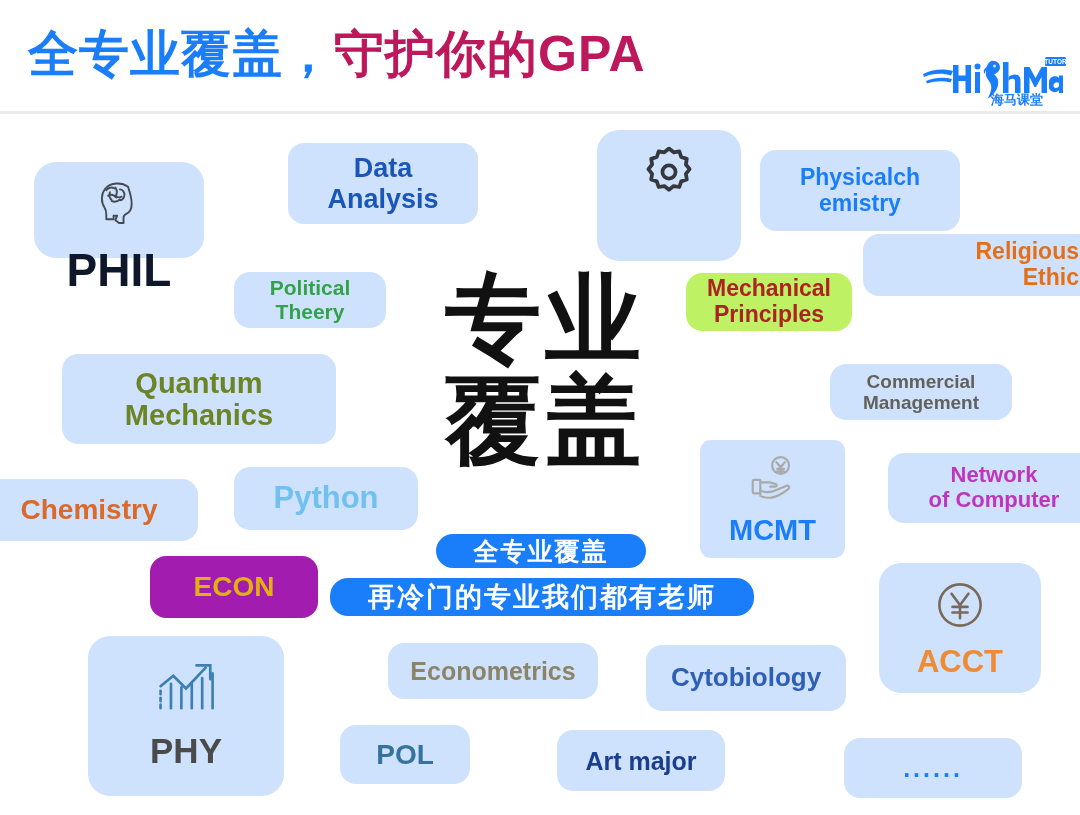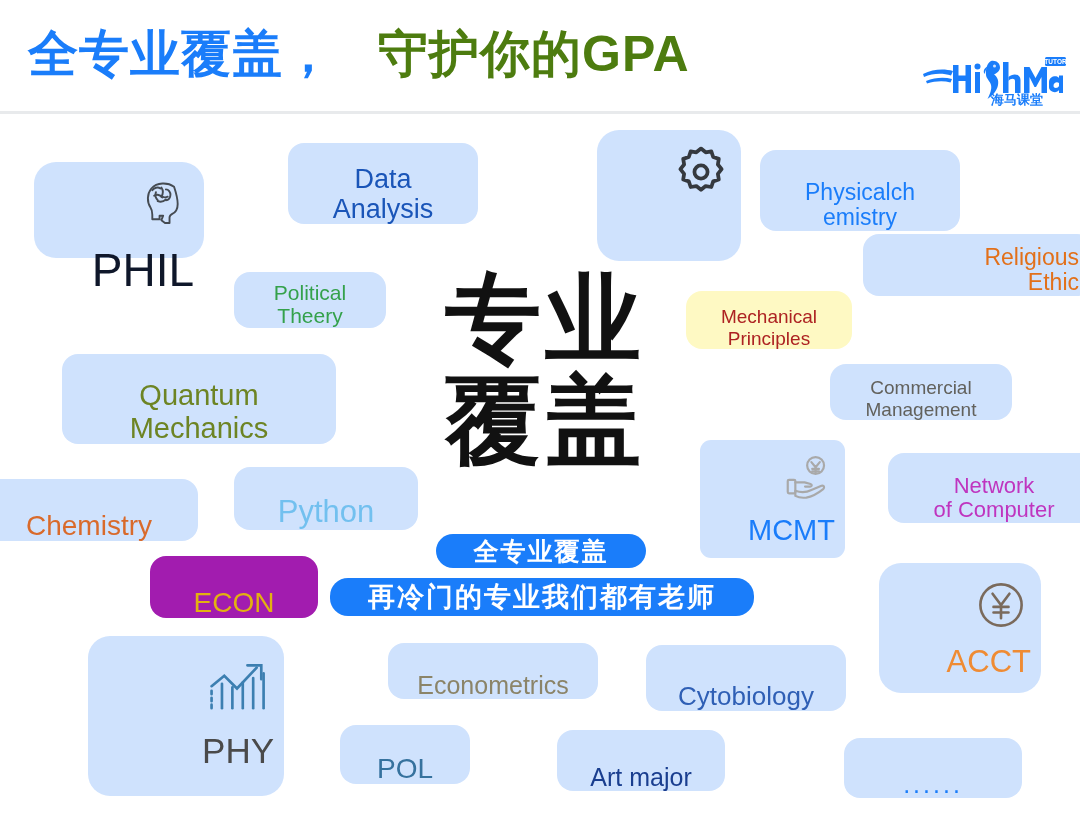--- a/index.html
+++ b/index.html
@@ -10,34 +10,34 @@
     overflow: hidden;
   }
   #stage { position: relative; width: 1080px; height: 815px; background: #fff; }
 
   
   #header { position: absolute; left: 0; top: 0; width: 1080px; height: 113px; background: #fff; }
   #header-rule { position: absolute; left: 0; top: 111px; width: 1080px; height: 3px; background: #e8eaec; }
   #title { position: absolute; left: 28px; top: 16px; font-size: 50px; font-weight: bold;
            letter-spacing: 1px; white-space: nowrap; line-height: 76px; }
   #title .blue { color: #1a7dfa; }
-  #title .red  { color: #4d7c0f; margin-left: 44px; }
+  #title .red  { color: #be185d; }
 
   
   #logo { position: absolute; right: 14px; top: 52px; width: 145px; height: 54px; }
   #logo svg { display: block; }
 
   
   .pill {
     position: absolute;
     background: #cfe2fd;
     border-radius: 16px;
-    display: flex; align-items: flex-end; justify-content: center;
+    display: flex; align-items: center; justify-content: center;
     text-align: center;
-    font-weight: normal;
+    font-weight: bold;
     line-height: 1.12;
     padding: 0 10px;
     white-space: pre-line;
   }
   .pill.icon-card {
     flex-direction: column;
     justify-content: flex-start;
     padding-top: 12px;
     border-radius: 22px;
   }
@@ -130,21 +130,21 @@
       <div class="pill icon-card" style="left: 597px; top: 130px; width: 144px; height: 131px; background: rgb(207, 226, 253); color: rgb(26, 125, 250); font-size: 40px;"><span class="ic"><svg viewBox="0 0 64 64" width="60" height="60" fill="none" stroke="#35393f" stroke-width="4" stroke-linejoin="round" stroke-linecap="round">
         <path d="M32 7l5 4 6-1 2 6 6 2-1 6 4 5-4 5 1 6-6 2-2 6-6-1-5 4-5-4-6 1-2-6-6-2 1-6-4-5 4-5-1-6 6-2 2-6 6 1z"></path>
         <circle cx="32" cy="32" r="7"></circle>
       </svg></span></div>
       <div class="pill" style="left: 760px; top: 150px; width: 200px; height: 81px; background: rgb(207, 226, 253); color: rgb(26, 125, 250); font-size: 23px;"><span>Physicalch
 emistry</span></div>
       <div class="pill" style="left: 863px; top: 234px; width: 230px; height: 62px; background: rgb(207, 226, 253); color: rgb(226, 112, 26); font-size: 23px; justify-content: flex-end; text-align: right; padding-right: 14px;"><span>Religious
 Ethic</span></div>
       <div class="pill" style="left: 234px; top: 272px; width: 152px; height: 56px; background: rgb(207, 226, 253); color: rgb(52, 161, 75); font-size: 21px;"><span>Political
 Theery</span></div>
-      <div class="pill" style="left: 686px; top: 291px; width: 166px; height: 58px; background: #fef9c3; color: rgb(173, 34, 34); font-size: 19px;"><span>Mechanical
+      <div class="pill" style="left: 686px; top: 273px; width: 166px; height: 58px; background: #bef264; color: rgb(173, 34, 34); font-size: 23px;"><span>Mechanical
 Principles</span></div>
       <div class="pill" style="left: 830px; top: 364px; width: 182px; height: 56px; background: rgb(207, 226, 253); color: rgb(98, 97, 92); font-size: 19px;"><span>Commercial
 Management</span></div>
       <div class="pill" style="left: 62px; top: 354px; width: 274px; height: 90px; background: rgb(207, 226, 253); color: rgb(109, 132, 36); font-size: 29px;"><span>Quantum
 Mechanics</span></div>
       <div class="pill" style="left: -20px; top: 479px; width: 218px; height: 62px; background: rgb(207, 226, 253); color: rgb(217, 106, 43); font-size: 28px;"><span>Chemistry</span></div>
       <div class="pill" style="left: 234px; top: 467px; width: 184px; height: 63px; background: rgb(207, 226, 253); color: rgb(114, 192, 239); font-size: 31px;"><span>Python</span></div>
       <div class="pill icon-card" style="left: 700px; top: 440px; width: 145px; height: 118px; background: rgb(207, 226, 253); color: rgb(26, 125, 250); font-size: 29px; border-radius: 11px;"><span class="ic"><svg viewBox="0 0 64 64" width="54" height="54" fill="none" stroke="#a9a9a9" stroke-width="2.6" stroke-linejoin="round" stroke-linecap="round">
         <circle cx="41" cy="16" r="10"></circle>
         <path d="M36 12l5 6 5-6M41 18v7M37 20h8M37 23h8"></path>

